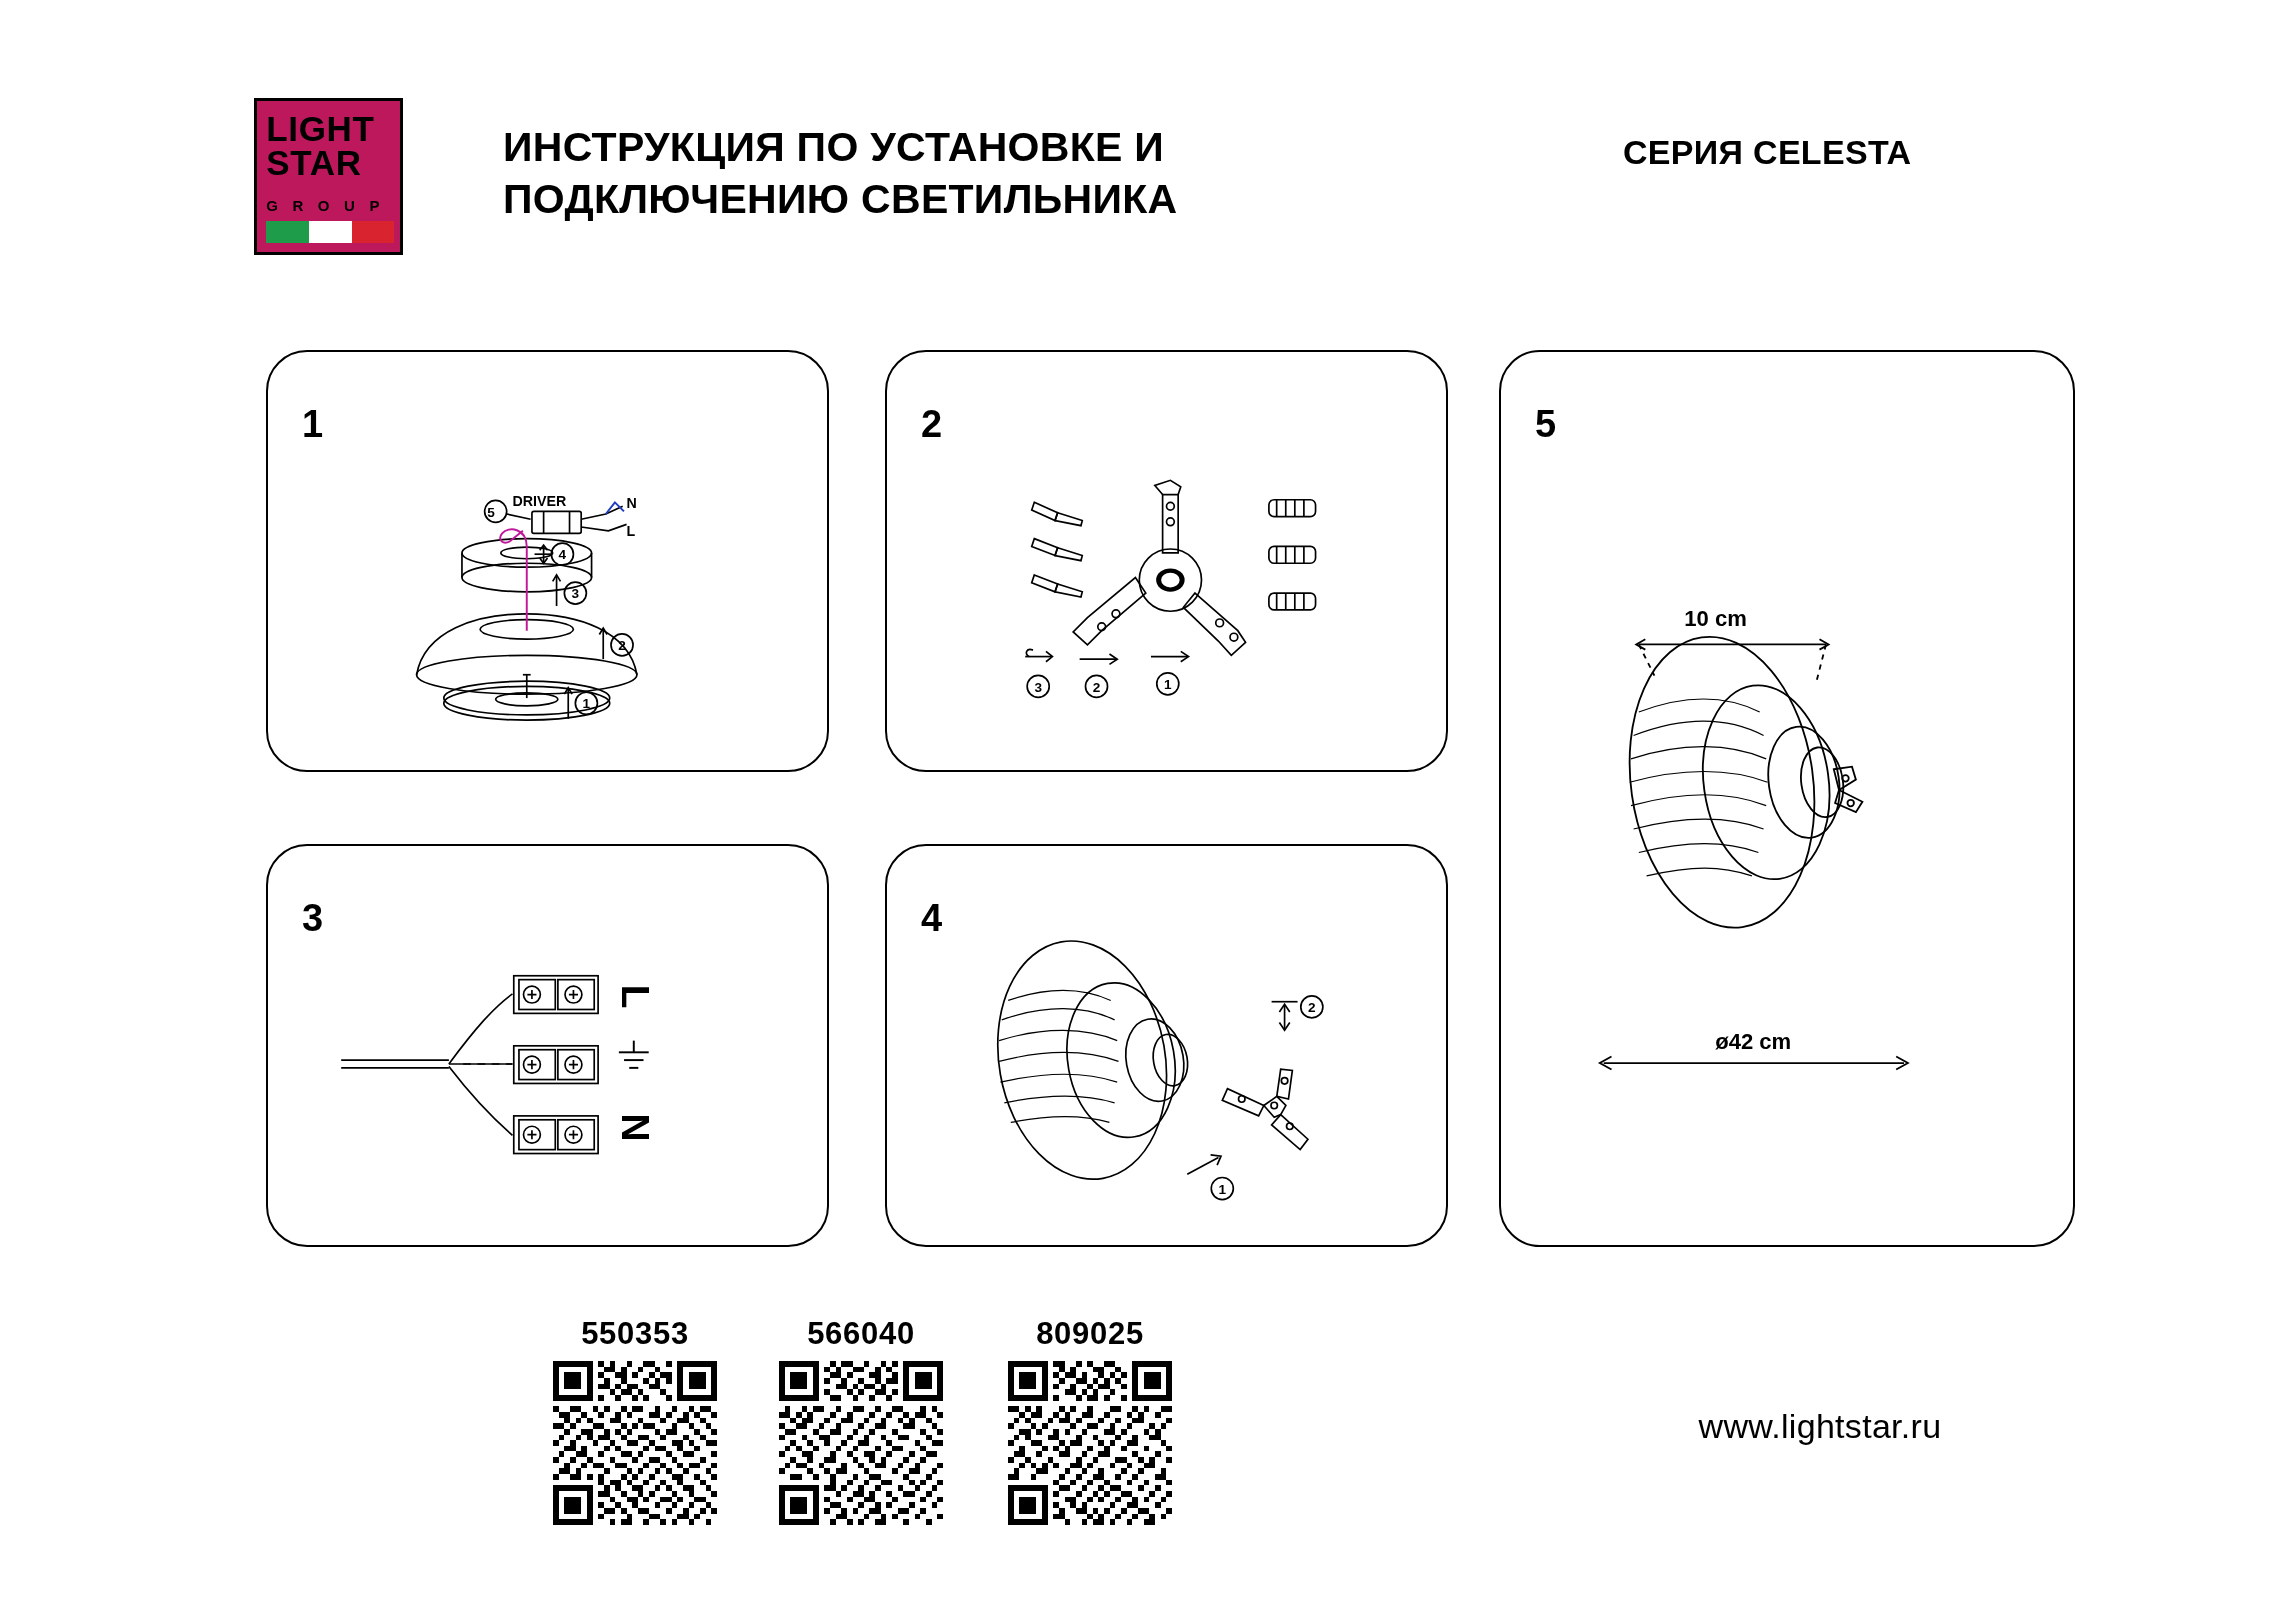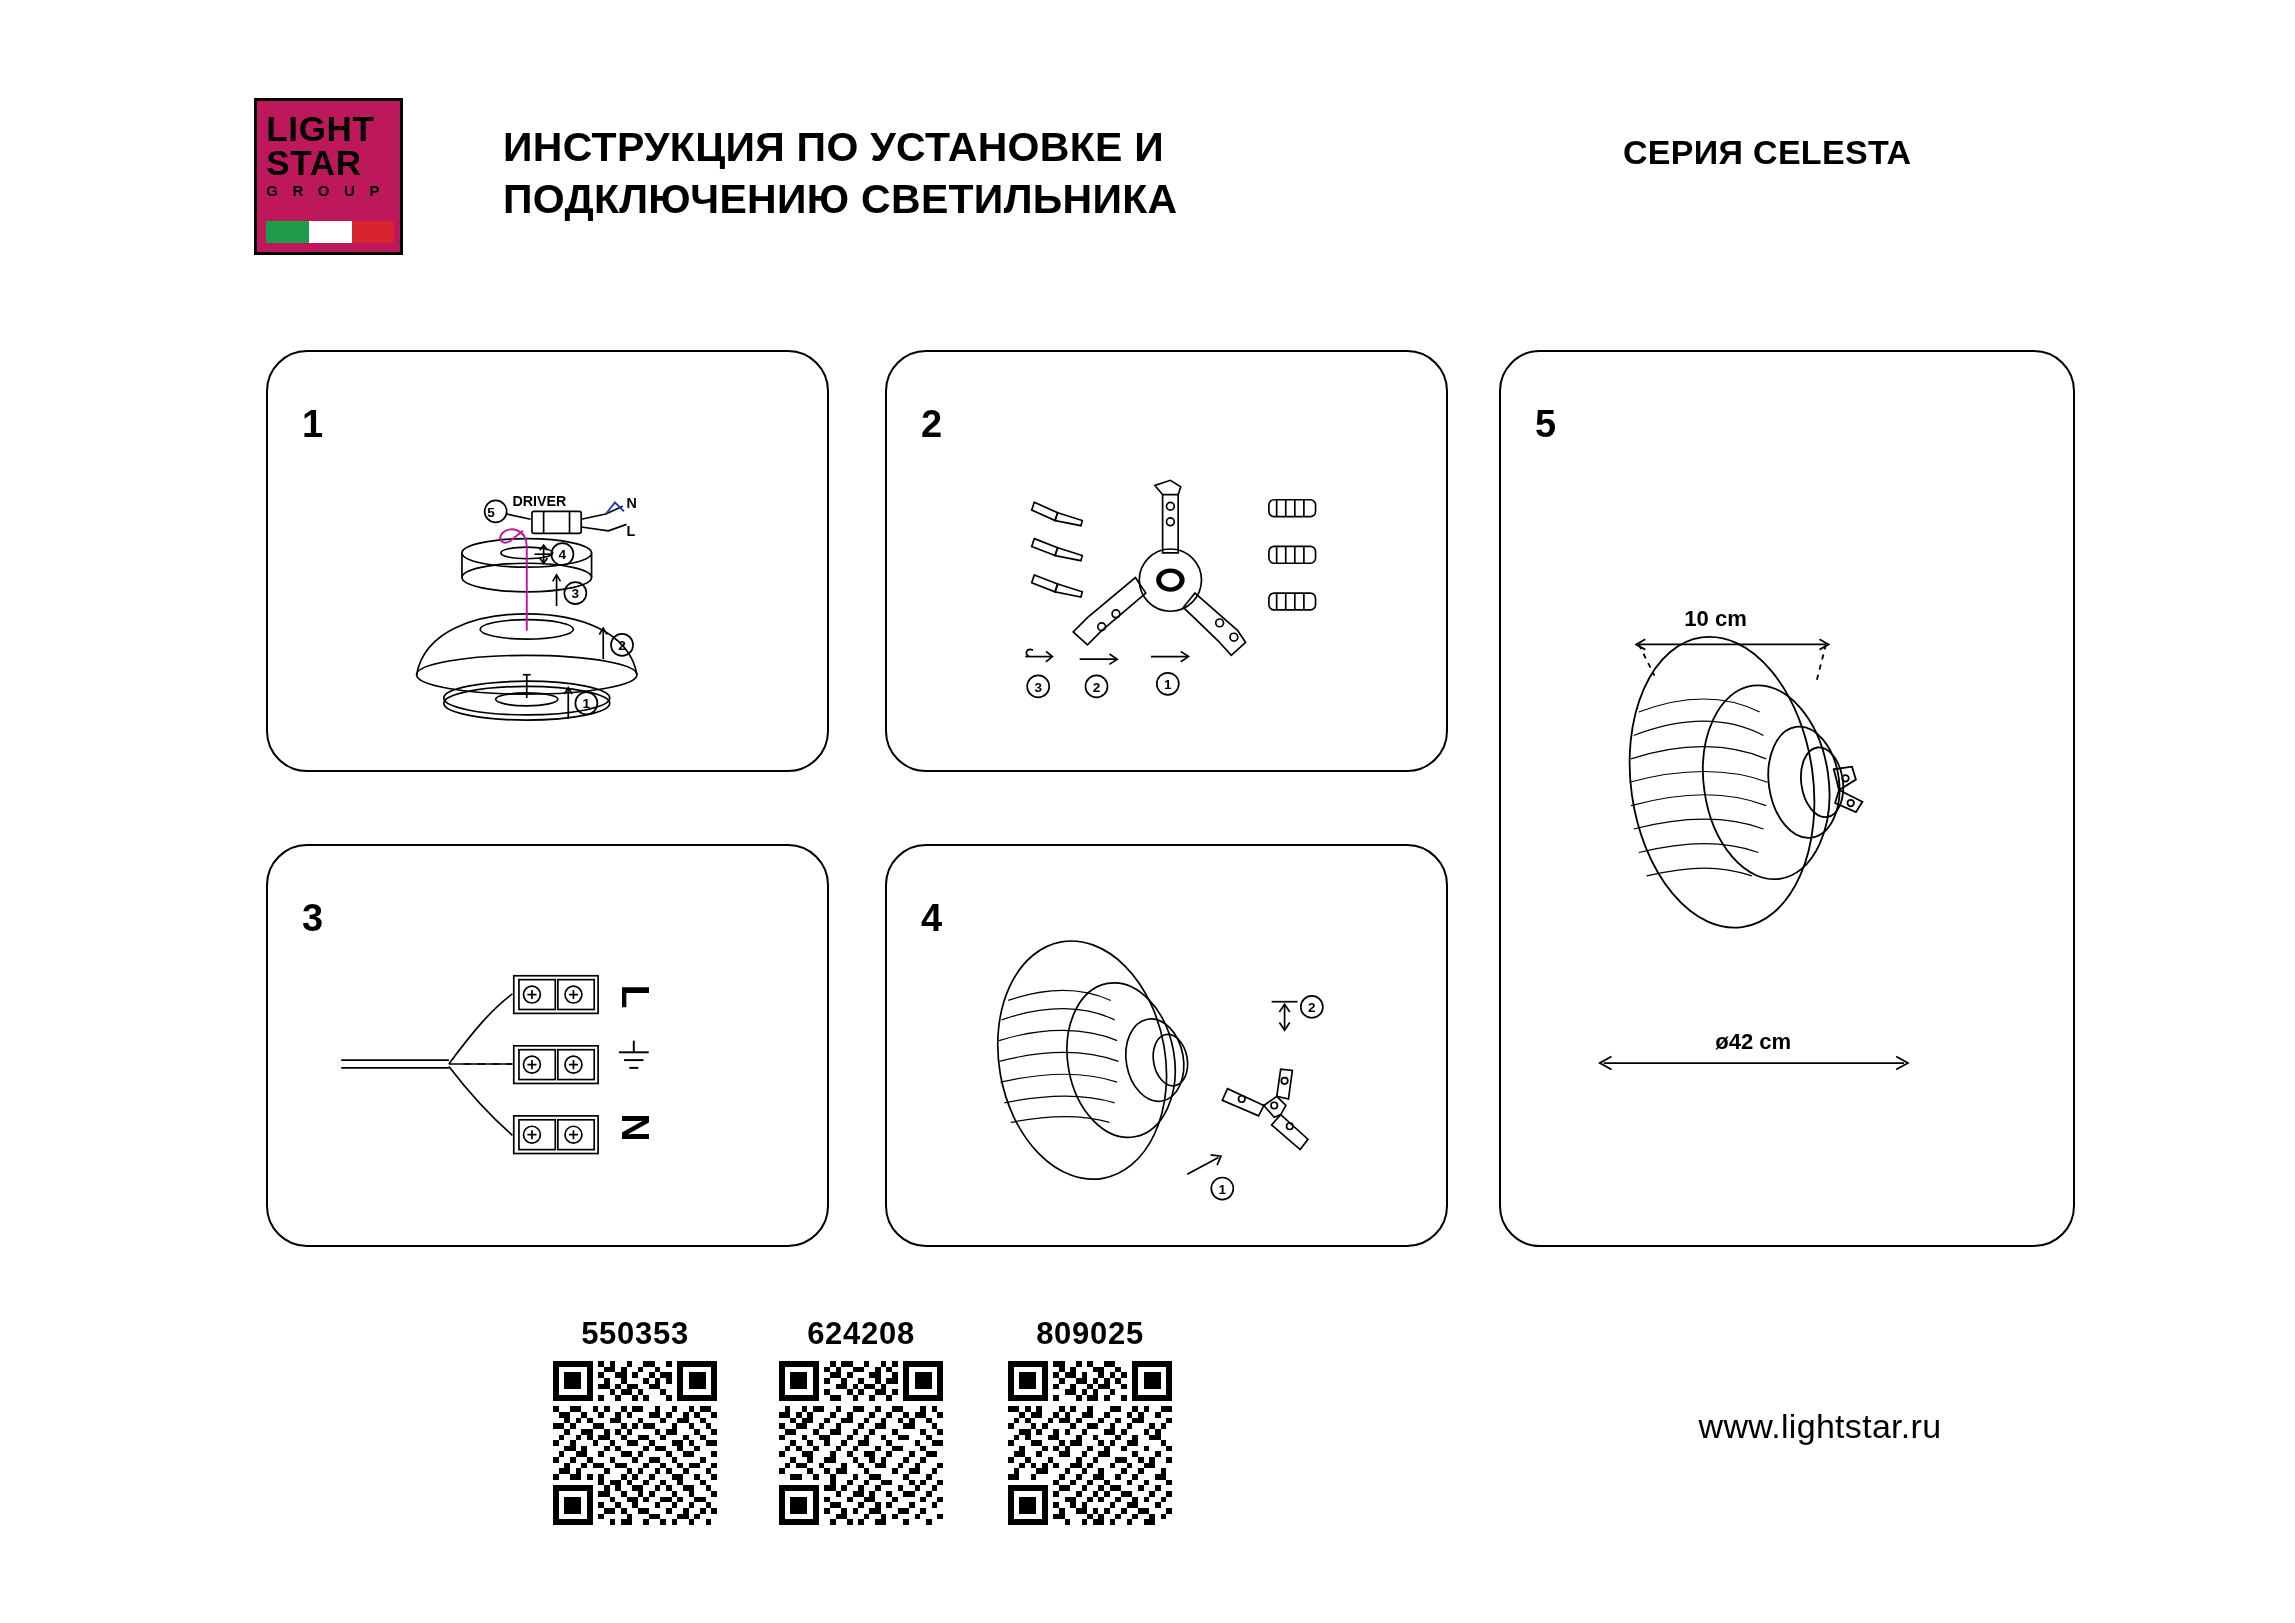--- a/index.html
+++ b/index.html
@@ -36,21 +36,21 @@
   #logo-text {
     position: absolute;
     left: 9.2px;
     top: 10.5px;
     width: 131px;
     font-weight: bold;
     line-height: 0.98;
   }
   #logo-text .l1 { font-size: 35px; letter-spacing: 0.7px; }
   #logo-text .l2 { font-size: 35px; letter-spacing: 0.7px; }
-  #logo-text .l3 { font-size: 15px; letter-spacing: 5.2px; margin-top: 4px; }
+  #logo-text .l3 { font-size: 15px; letter-spacing: 5.2px; margin-top: 19px; }
   #logo-flag {
     position: absolute;
     left: 9.2px;
     bottom: 9.2px;
     width: 128px;
     height: 22px;
     display: flex;
   }
   #logo-flag div { flex: 1; }
   .flag-g { background: #1f9c4a; }
@@ -645,21 +645,21 @@
     <rect x="10" y="28" width="1" height="1"></rect>
       <rect x="12" y="28" width="2" height="1"></rect>
       <rect x="16" y="28" width="1" height="1"></rect>
       <rect x="19" y="28" width="1" height="1"></rect>
       <rect x="21" y="28" width="1" height="1"></rect>
       <rect x="24" y="28" width="1" height="1"></rect>
       <rect x="27" y="28" width="1" height="1"></rect>
   </g>
 </svg>
 
-<div class="qr-label" style="left:779px; top:1316px; width:164px; text-align:center;">624208</div>
+<div class="qr-label" style="left:779px; top:1316px; width:164px; text-align:center;">566040</div>
 <svg class="qr-code" style="left:779px; top:1361px;" viewBox="0 0 29 29" shape-rendering="crispEdges">
   <rect width="29" height="29" fill="#fff"></rect>
   <g fill="#000">
     <rect x="0" y="0" width="7" height="1"></rect>
       <rect x="0" y="0" width="1" height="7"></rect>
       <rect x="6" y="0" width="1" height="7"></rect>
       <rect x="0" y="6" width="7" height="1"></rect>
       <rect x="2" y="2" width="3" height="3"></rect>
     <rect x="22" y="0" width="7" height="1"></rect>
       <rect x="22" y="0" width="1" height="7"></rect>

